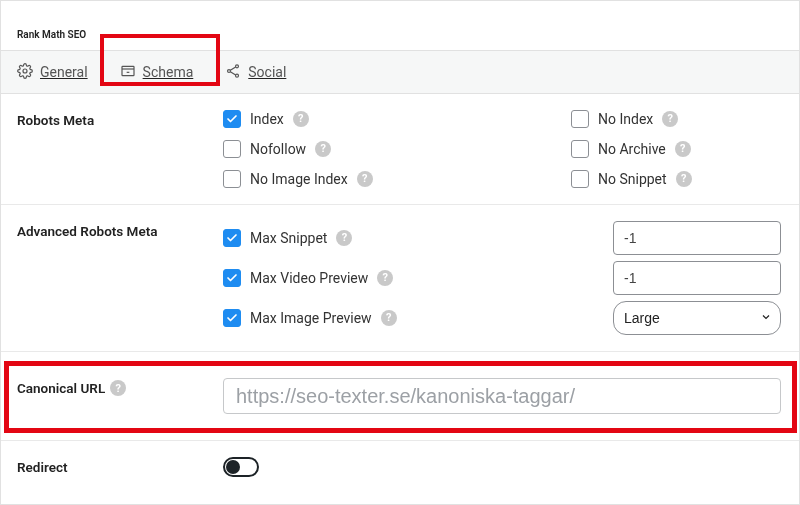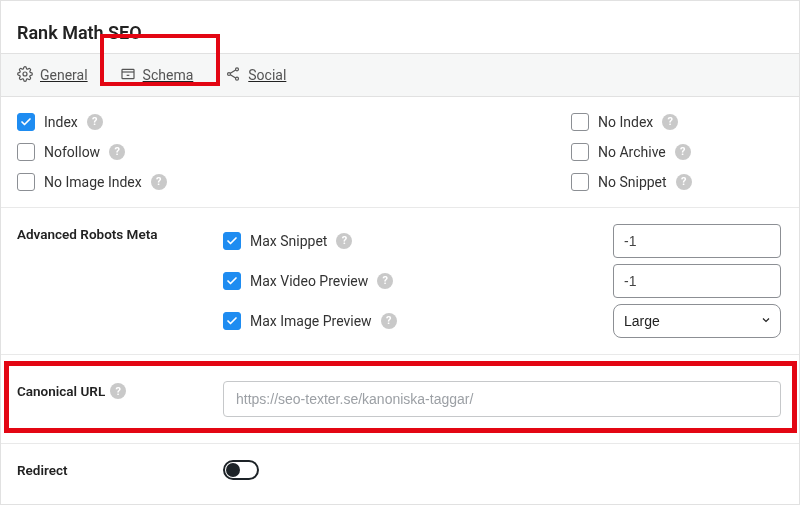--- a/index.html
+++ b/index.html
@@ -1,19 +1,19 @@
 <!DOCTYPE html>
 <html><head>
 <meta charset="utf-8">
 <style>
   * { box-sizing: border-box; margin: 0; padding: 0; }
   html, body { width: 800px; height: 505px; font-family: -apple-system, "Segoe UI", Roboto, Helvetica, Arial, sans-serif; font-size: 14px; color: #222; background: #fff; }
   .panel { border: 1px solid #e1e1e1; width: 800px; height: 505px; overflow: hidden; position: relative; }
 
-  .title { font-size: 18px; font-weight: 600; padding: 21px 16px 10px; }
+  .title { font-size: 10px; font-weight: 600; padding: 28px 16px 10px; }
 
   .tabs { display: flex; align-items: stretch; border-top: 1px solid #e1e1e1; border-bottom: 1px solid #e1e1e1; background: #f6f7f7; height: 44px; text-decoration: underline; }
   .tab { display: flex; align-items: center; gap: 7px; padding: 0 16px; color: #555; cursor: pointer; }
   .tab svg { width: 16px; height: 16px; }
   .tab.active { background: #fff; }
   .tab-hl { position: absolute; border: 4px solid #e30613; pointer-events: none; }
 
   .section { display: flex; border-bottom: 1px solid #e9e9e9; padding: 16px 18px 16px 16px; }
   .section-label { width: 206px; flex: 0 0 206px; font-weight: 600; font-size: 13.5px; color: #222; display: flex; align-items: flex-start; gap: 5px; padding-top: 2px; }
   .section-body { flex: 1; }
@@ -31,26 +31,26 @@
   .help { width: 16px; height: 16px; border-radius: 50%; background: #c9c9c9; color: #fff; font-size: 11px; font-weight: 700; display: inline-flex; align-items: center; justify-content: center; flex: 0 0 16px; }
 
   .adv-rows { display: flex; flex-direction: column; gap: 6px; }
   .adv-row { display: flex; align-items: center; }
   .adv-left { flex: 1; }
   .adv-right { flex: 0 0 168px; }
 
   .txt { width: 100%; height: 34px; border: 1px solid #8c8f94; border-radius: 4px; padding: 0 10px; font-size: 14px; color: #444; background: #fff; }
   .txt::placeholder { color: #9ca0a5; }
 
-  .select { width: 100%; height: 34px; border: 1px solid #8c8f94; border-radius: 8px; padding: 0 28px 0 10px; font-size: 14px; color: #222; background: #fff; appearance: none; position: relative; }
+  .select { width: 100%; height: 34px; border: 1px solid #8c8f94; border-radius: 13px; padding: 0 28px 0 10px; font-size: 14px; color: #222; background: #fff; appearance: none; position: relative; }
   .select-wrap { position: relative; width: 100%; }
   .select-wrap .chev { position: absolute; right: 9px; top: 50%; transform: translateY(-50%); pointer-events: none; }
   .select-wrap .chev svg { width: 12px; height: 12px; }
 
-  .canonical-input { width: 100%; height: 36px; border: 1px solid #c6c8ca; border-radius: 4px; padding: 0 12px; font-size: 14px; color: #444; background: #fff; }
+  .canonical-input { width: 100%; height: 36px; border: 1px solid #c6c8ca; border-radius: 4px; padding: 0 12px; font-size: 20px; color: #444; background: #fff; }
   .canonical-input::placeholder { color: #9ca0a5; }
 
   .section.canonical { position: relative; }
   .canon-hl { position: absolute; border: 5px solid #e30613; pointer-events: none; }
 
   .toggle { width: 36px; height: 20px; border: 2px solid #1d2327; border-radius: 999px; background: #fff; position: relative; display: inline-block; }
   .toggle .knob { position: absolute; left: 1px; top: 1px; width: 14px; height: 14px; background: #1d2327; border-radius: 50%; }
 
   .section.redirect { border-bottom: none; padding-bottom: 20px; }
 </style>
@@ -90,20 +90,21 @@
             <path d="M8 11l8-5M8 13l8 5"></path>
           </svg>
       </span>
       <span>Social</span>
     </div>
   </div>
 
   <div class="tab-hl" style="left:99px; top:33px; width:120px; height:52px;"></div>
 
   <div class="section">
+    <div class="section-label">Robots Meta</div>
     <div class="section-body two-col">
       <div class="col">
         <label class="cb-row">
           <span class="cb checked">
               <svg viewBox="0 0 24 24" fill="none" stroke="#fff" stroke-width="3.4" stroke-linecap="round" stroke-linejoin="round">
                 <polyline points="4 12 9 17 20 6"></polyline>
               </svg>
             </span>
           <span class="cb-label">Index</span>
           <span class="help">?</span>

